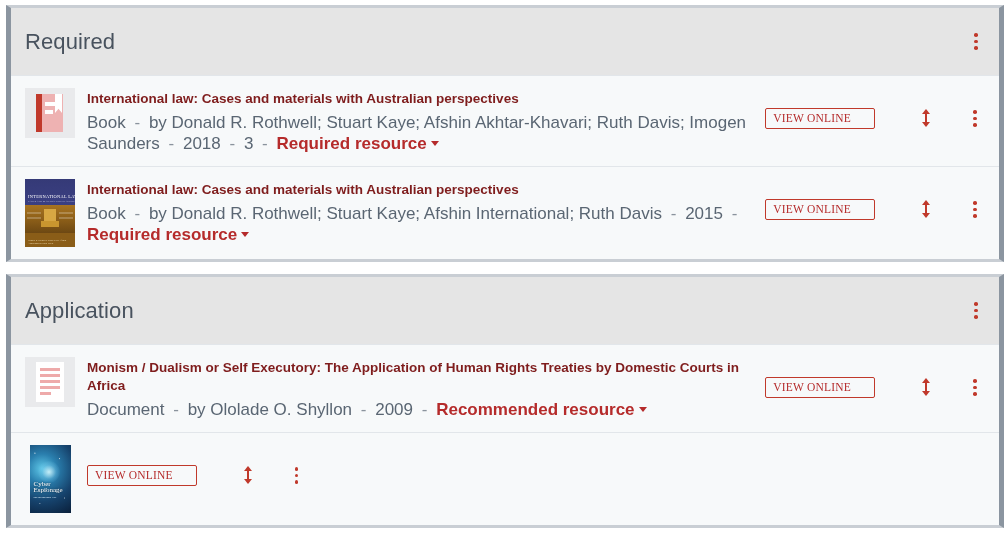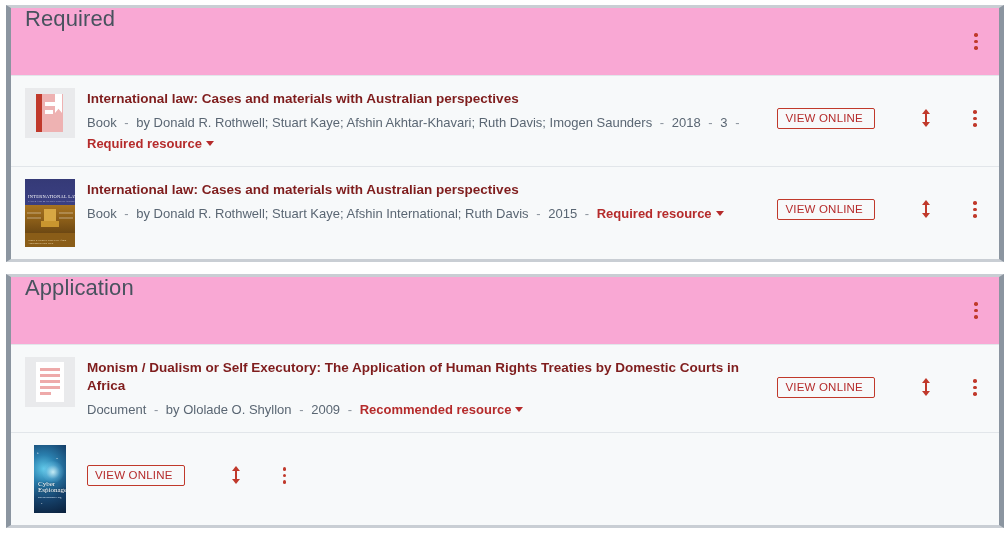--- a/index.html
+++ b/index.html
@@ -34,23 +34,24 @@
     border-top: 3px solid #c9ced4;
     border-bottom: 3px solid #c9ced4;
     box-sizing: border-box;
   }
   .section-card.first { margin-top: 5px; }
   .section-card.second { margin-top: 12px; }
 
   .section-header {
     position: relative;
     height: 68px;
-    background: #f9a8d4;
+    background: #e5e5e5;
     border-bottom: 1px solid #e2e6ea;
     display: flex;
+    align-items: center;
     box-sizing: border-box;
   }
   .section-title {
     font-size: 22px;
     font-weight: 400;
     color: #48525e;
     letter-spacing: 0.1px;
     padding-left: 14px;
     line-height: 1;
   }
@@ -205,21 +206,21 @@
     background: #8a5d18;
   }
   .cover-intlaw .auth {
     position: absolute; left: 3px; bottom: 2px;
     font-size: 2.4px; line-height: 3px; color: #f0dcae;
     font-family: "Liberation Serif", serif;
   }
 
   
   .cover-cyber {
-    width: 32px;
+    width: 41px;
     height: 68px;
     position: relative;
     overflow: hidden;
     background: radial-gradient(circle at 30% 35%, #5fc8e8 0%, #2a7fae 28%, #16436d 62%, #0a1f3a 100%);
   }
   .cover-cyber .glow {
     position: absolute; left: 8px; top: 16px; width: 22px; height: 22px;
     border-radius: 50%;
     background: radial-gradient(circle, rgba(220,250,255,.85) 0%, rgba(120,200,235,.35) 45%, rgba(20,60,100,0) 75%);
   }
@@ -256,21 +257,21 @@
     display: block;
     color: #7f1d1d;
     font-size: 13.5px;
     font-weight: bold;
     line-height: 18px;
     text-decoration: none;
     cursor: pointer;
     margin-bottom: 4px;
   }
   .cit-meta {
-    font-size: 13px;
+    font-size: 17px;
     color: #5a6673;
     line-height: 21px;
   }
   .cit-meta .sep {
     color: #8a939d;
     padding: 0 4px;
   }
   .cit-tag {
     color: #b52b2b;
     font-weight: bold;
@@ -294,23 +295,23 @@
     display: flex;
     align-items: flex-start;
     padding-top: 20px;
   }
   .view-online-btn {
     display: inline-block;
     border: 1px solid #c0392b;
     color: #b52b2b;
     background: transparent;
     font-size: 11.5px;
-    font-family: Liberation Sans, sans-serif;
+    font-family: Liberation Serif, serif;
     letter-spacing: 0.2px;
-    padding: 3px 11px 4px 7px;
+    padding: 3px 23px 4px 7px;
     line-height: 12px;
     border-radius: 2px;
     cursor: pointer;
     white-space: nowrap;
   }
 
   .drag-handle {
     width: 34px;
     margin-left: 34px;
     display: flex;

